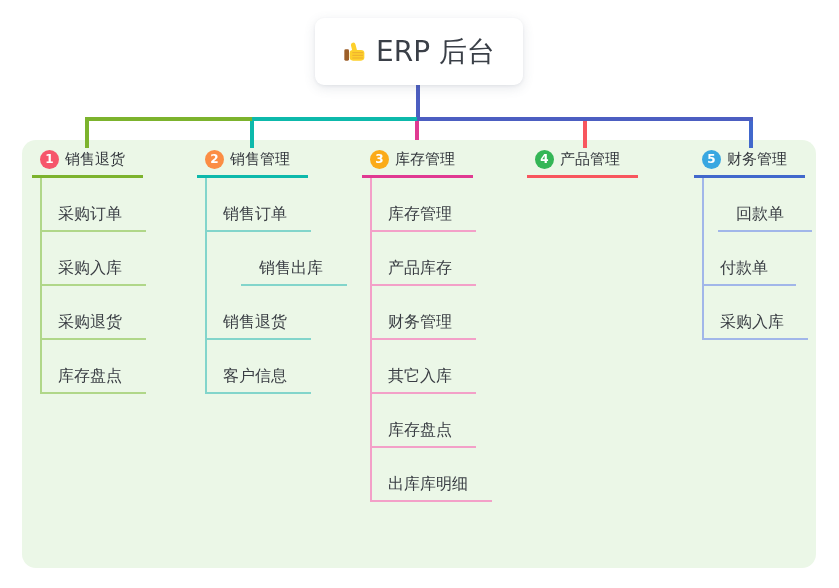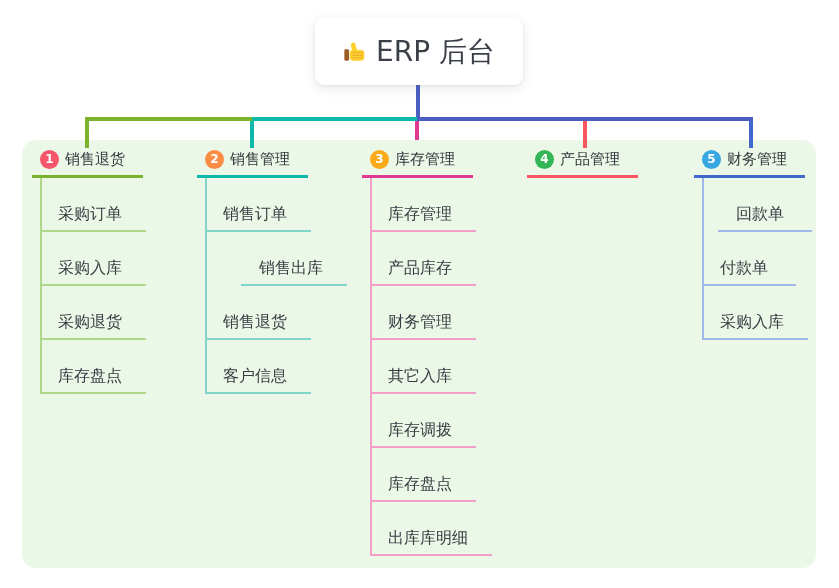--- a/index.html
+++ b/index.html
@@ -154,23 +154,20 @@
           <div class="child" style="border-bottom-color: rgb(243, 160, 200);">
             <span>产品库存</span>
           </div>
           <div class="child" style="border-bottom-color: rgb(243, 160, 200);">
             <span>财务管理</span>
           </div>
           <div class="child" style="border-bottom-color: rgb(243, 160, 200);">
             <span>其它入库</span>
           </div>
           <div class="child" style="border-bottom-color: rgb(243, 160, 200);">
-            <span>库存调拨</span>
-          </div>
-          <div class="child" style="border-bottom-color: rgb(243, 160, 200);">
             <span>库存盘点</span>
           </div>
           <div class="child" style="border-bottom-color: rgb(243, 160, 200);">
             <span>出库库明细</span>
           </div>
         </div></div>
       <div class="branch" style="left: 527px;"><div class="branch-header" style="border-bottom-color: rgb(248, 86, 94);">
           <span class="badge" style="background: rgb(52, 182, 86);">4</span>
           <span>产品管理</span>
         </div></div>

